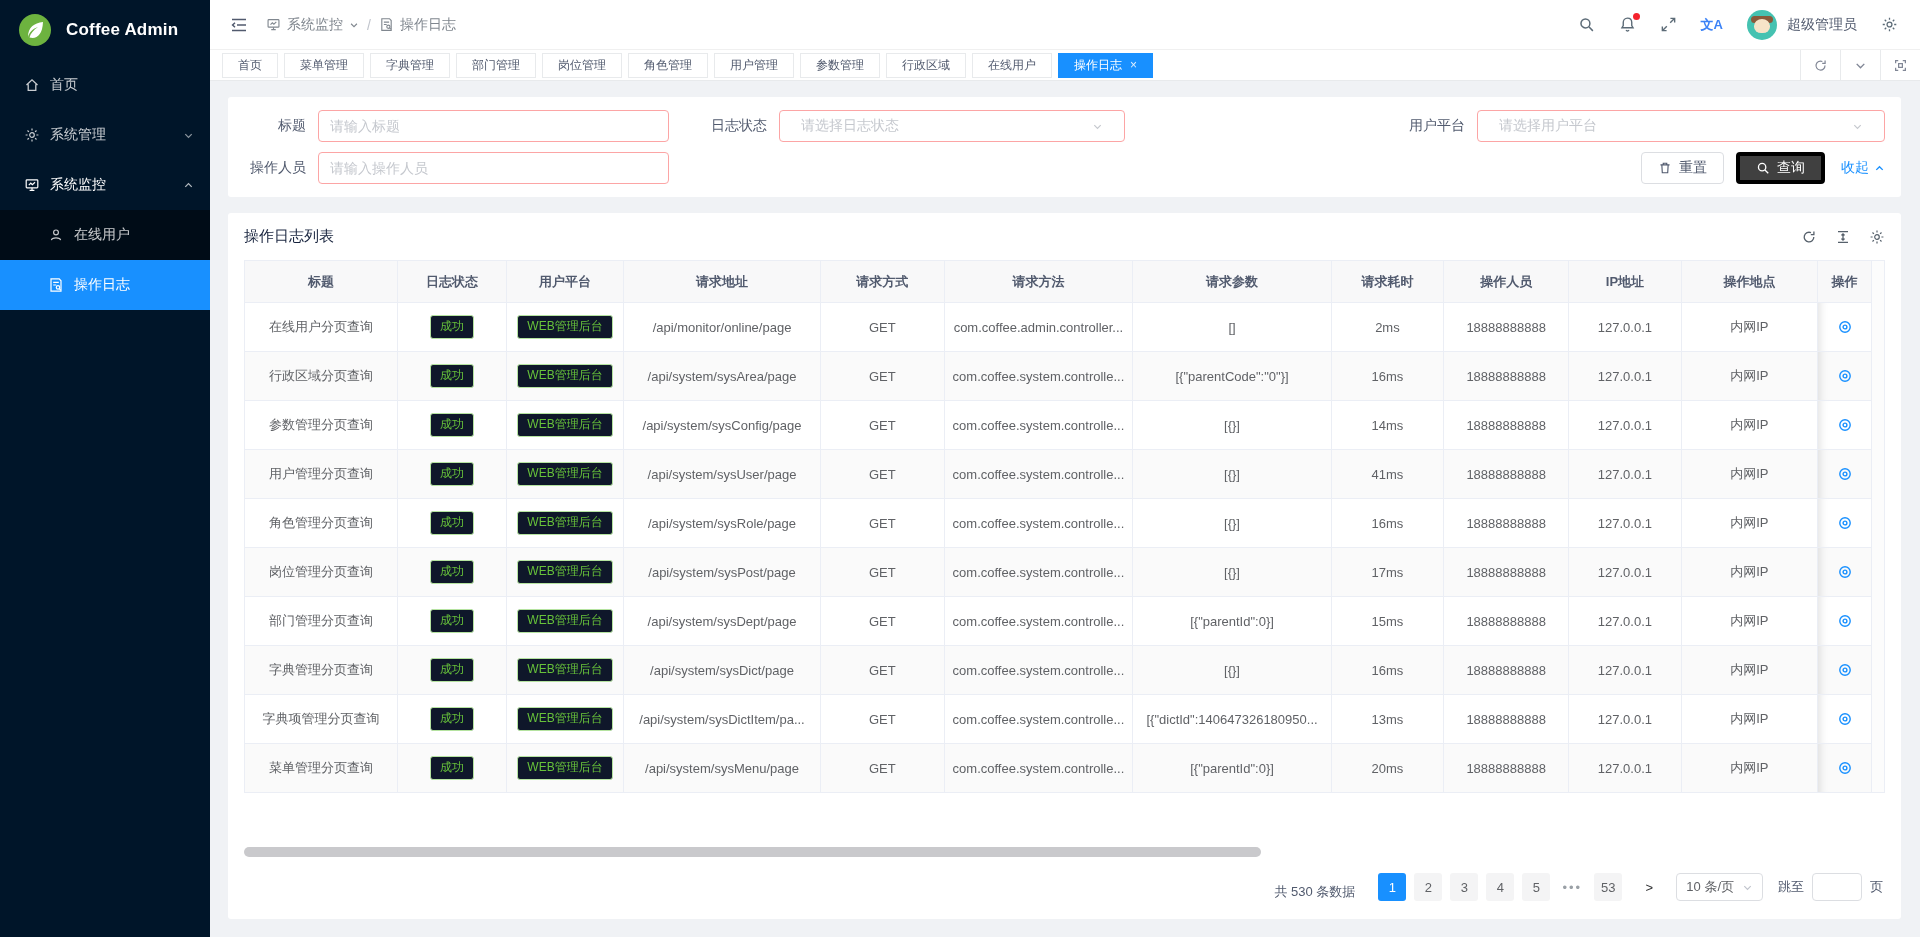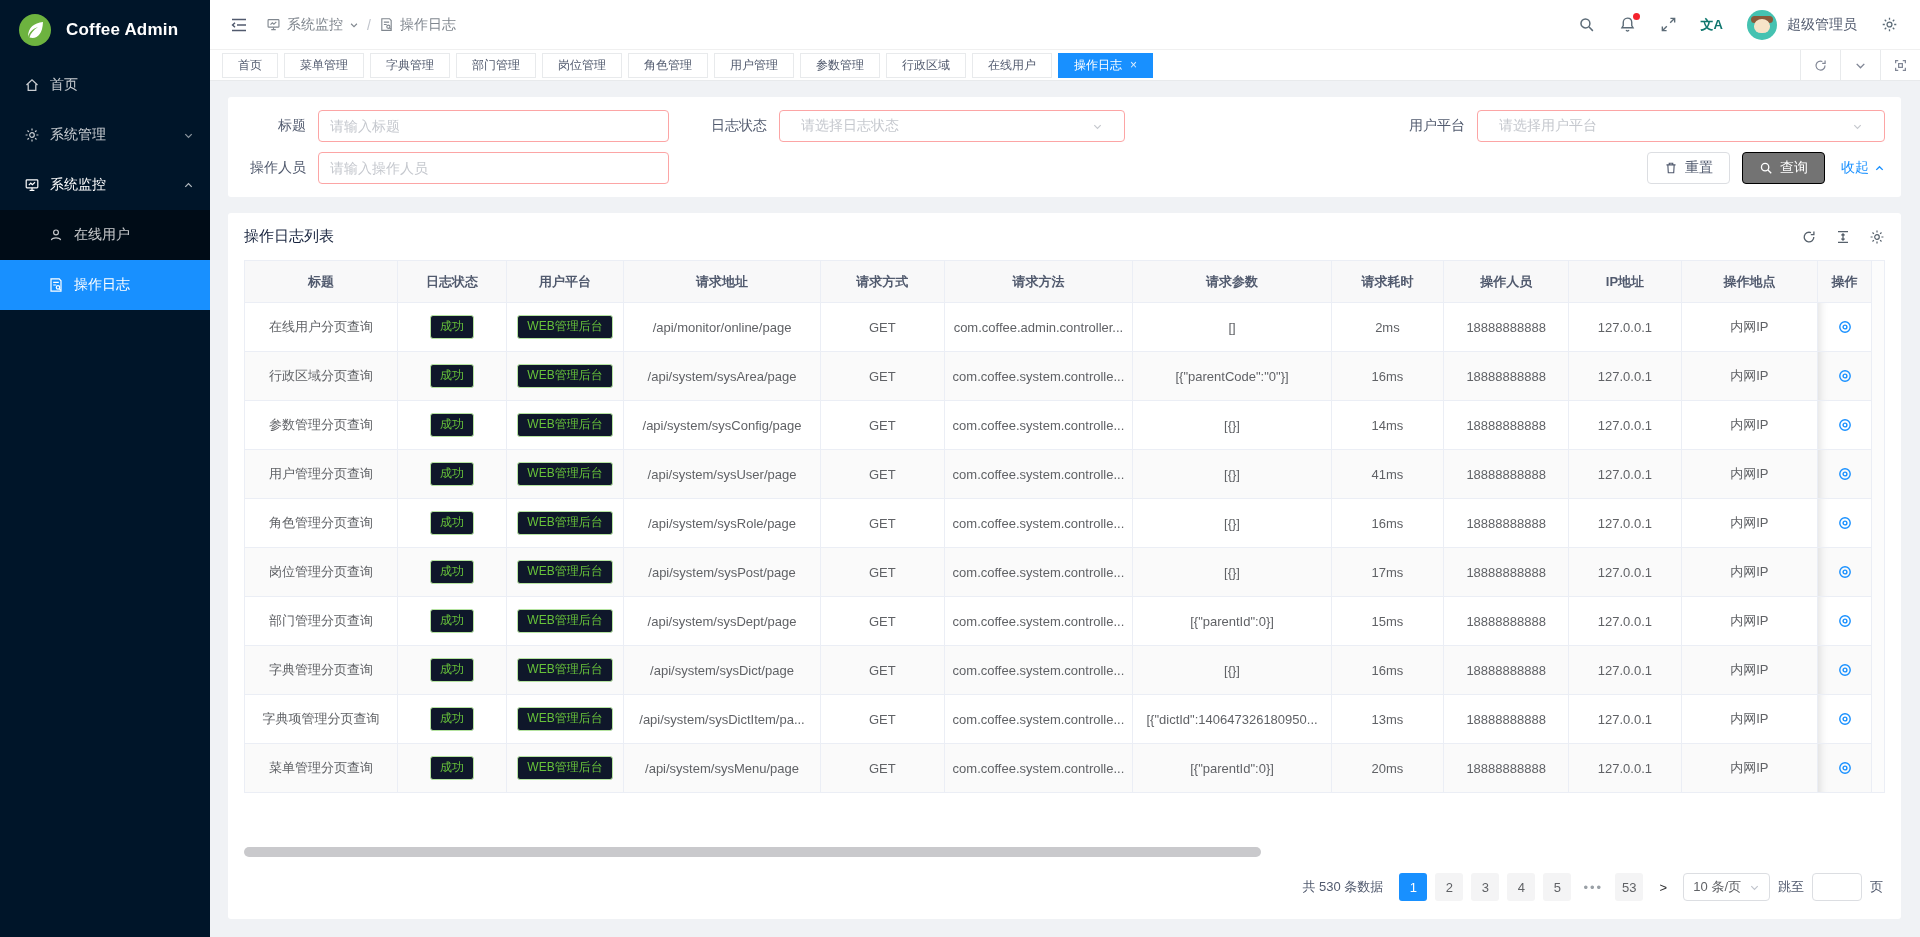--- a/index.html
+++ b/index.html
@@ -26,21 +26,21 @@
 
   .topbar { height: 50px; background: #fff; display: flex; align-items: center; padding: 0 22px 0 20px; border-bottom: 1px solid #f0f0f0; flex-shrink: 0; }
   .collapse-btn { color: #515a6e; margin-right: 18px; cursor: pointer; display: flex; }
   .breadcrumb { display: flex; align-items: center; gap: 8px; font-size: 14px; color: #80878f; }
   .crumb { display: flex; align-items: center; gap: 6px; cursor: pointer; }
   .crumb.last { color: #80878f; cursor: default; }
   .bc-sep { color: #c0c4cc; }
   .topbar-right { margin-left: auto; display: flex; align-items: center; gap: 24px; color: #5c6b77; }
   .tb-icon { cursor: pointer; display: flex; position: relative; }
   .badge-dot { position: absolute; top: -3px; right: -4px; width: 7px; height: 7px; border-radius: 50%; background: #f5222d; }
-  .translate { font-size: 13px; font-weight: bold; color: #0f766e; cursor: pointer; }
+  .translate { font-size: 13px; font-weight: bold; color: #3b82f6; cursor: pointer; }
   .user { display: flex; align-items: center; gap: 10px; cursor: pointer; }
   .avatar { width: 30px; height: 30px; border-radius: 50%; background: #45c2b1; position: relative; overflow: hidden; }
   .avatar::after { content: ""; position: absolute; left: 7px; top: 9px; width: 16px; height: 14px; border-radius: 50% 50% 45% 45%; background: #f6e3c8; }
   .avatar::before { content: ""; position: absolute; left: 4px; top: 6px; width: 22px; height: 7px; border-radius: 4px; background: #8a5a3b; }
   .username { font-size: 14px; color: #515a6e; }
 
   .tabbar { height: 31px; background: #fff; display: flex; align-items: center; border-bottom: 1px solid #e8eaec; flex-shrink: 0; }
   .tabs { display: flex; align-items: center; gap: 6px; padding: 0 12px; flex: 1; min-width: 0; }
   .tab { height: 25px; display: inline-flex; align-items: center; padding: 0 15px; border: 1px solid #e8eaec; background: #fff;
          font-size: 12px; color: #515a6e; cursor: pointer; white-space: nowrap; }
@@ -60,21 +60,21 @@
   .control { flex: 1; height: 32px; border: 1px solid #fca5a5; border-radius: 4px; background: #fff; font-size: 14px; }
   input.control { padding: 0 11px; color: #515a6e; outline: none; width: 100%; }
   input.control::placeholder { color: #c5c8ce; }
   .select { display: flex; align-items: center; justify-content: space-between; padding: 0 21px; color: #c5c8ce; cursor: pointer; }
   .select .chev { color: #c5c8ce; }
   .field-right { justify-content: flex-end; }
   .field-right .control { flex: 0 0 408px; }
   .actions { grid-column: 2 / 4; display: flex; align-items: center; justify-content: flex-end; gap: 12px; }
   .btn { height: 32px; border-radius: 4px; display: inline-flex; align-items: center; gap: 7px; padding: 0 16px; font-size: 14px; cursor: pointer; }
   .btn-default { background: #fff; border: 1px solid #dcdee2; color: #515a6e; }
-  .btn-primary { background: #737373; border: 1px solid #000000; color: #fff; }
+  .btn-primary { background: #404040; border: 4px solid #000000; color: #fff; }
   .link-collapse { display: inline-flex; align-items: center; gap: 5px; color: #1890ff; font-size: 14px; cursor: pointer; margin-left: 4px; }
 
   
   .table-card { flex: 1; min-height: 0; display: flex; flex-direction: column; padding: 0 16px 8px 16px; }
   .card-head { height: 47px; display: flex; align-items: center; justify-content: space-between; flex-shrink: 0; }
   .card-title { font-size: 15px; color: #17233d; }
   .card-tools { display: flex; align-items: center; gap: 18px; color: #56606b; }
   .tool { cursor: pointer; display: flex; }
 
   .table-wrap { display: flex; align-items: stretch; flex-shrink: 0; }
@@ -84,21 +84,21 @@
   td { height: 49px; font-size: 13px; color: #606266; padding: 0 8px; }
   tbody tr:nth-child(even) { background: #fafafa; }
   .vtrack { width: 13px; flex-shrink: 0; background: #fcfcfc; border: 1px solid #ebeef5; border-left: none; }
   .tag { display: inline-block; padding: 3px 9px; font-size: 12px; line-height: 1.3; color: #67c23a; background: #0f172a; border: 1px solid #b5e3a0; border-radius: 3px; }
   .col-op { box-shadow: inset 10px 0 8px -8px rgba(0,0,0,.12); }
   .eye-btn { color: #1890ff; cursor: pointer; display: inline-flex; vertical-align: middle; }
 
   .card-bottom { margin-top: auto; }
   .hscroll { position: relative; height: 10px; margin-bottom: 10px; }
   .hscroll-thumb { position: absolute; left: 0; top: 0; height: 10px; width: 62%; border-radius: 5px; background: #c9c9cc; cursor: pointer; }
-  .pagination { display: flex; align-items: center; justify-content: flex-end; gap: 8px; padding: 6px 2px 10px 0; font-size: 13px; color: #515a6e; }
+  .pagination { display: flex; align-items: flex-end; justify-content: flex-end; gap: 15px; padding: 6px 2px 10px 0; font-size: 13px; color: #515a6e; }
   .pg-total { margin-right: 8px; }
   .pages { display: flex; align-items: center; gap: 8px; }
   .pg-item { min-width: 28px; height: 28px; padding: 0 4px; border-radius: 3px; background: #f4f4f5; color: #606266;
              display: inline-flex; align-items: center; justify-content: center; cursor: pointer; font-size: 13px; }
   .pg-item.active { background: #1890ff; color: #fff; }
   .pg-item.plain { background: transparent; letter-spacing: 2px; color: #9aa0a6; }
   .pg-next { min-width: 24px; height: 28px; display: inline-flex; align-items: center; justify-content: center; cursor: pointer; color: #303133; font-size: 13px; }
   .pg-size { height: 28px; border: 1px solid #dcdee2; border-radius: 4px; display: inline-flex; align-items: center; gap: 8px; padding: 0 9px; cursor: pointer; color: #606266; }
   .pg-size .chev { color: #c0c4cc; }
   .pg-jump { display: inline-flex; align-items: center; gap: 8px; }

